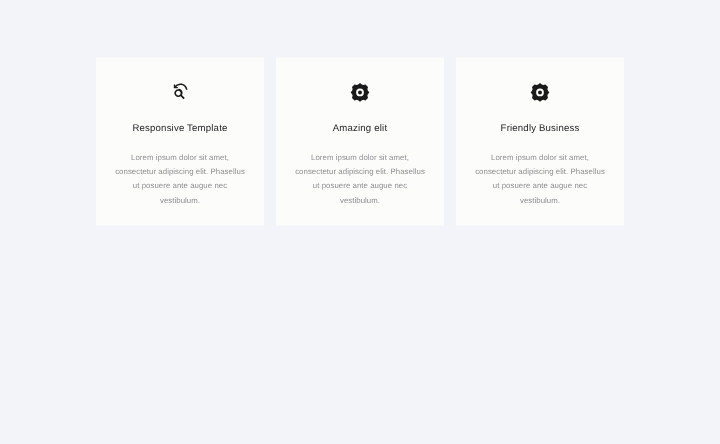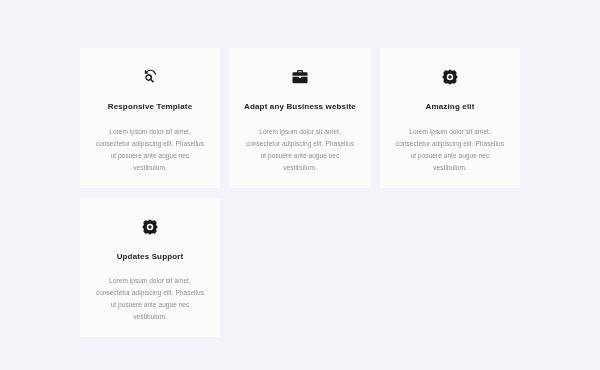--- a/index.html
+++ b/index.html
@@ -43,21 +43,21 @@
     color: #1a1a1a;
   }
   .card-icon svg {
     display: block;
     width: 18px;
     height: 18px;
     fill: currentColor;
   }
   .card-title {
     font-size: 8px;
-    font-weight: bold;
+    font-weight: normal;
     color: #1e1e20;
     letter-spacing: 0.15px;
     margin: 0 0 14px 0;
     line-height: 1.2;
     text-align: right;
   }
   .card-text {
     font-size: 6.5px;
     color: #8e8e93;
     line-height: 1.85;
@@ -75,46 +75,36 @@
     <span class="card-icon">
       <svg viewBox="0 0 24 24" aria-hidden="true">
         <path d="M12.5 2.2c-2.3 0-4.4 1-5.8 2.6V3.1H5.1v4.4h4.4V5.9H7.9c1.1-1.3 2.8-2.1 4.6-2.1 3.1 0 5.7 2.3 6.1 5.3h1.7c-.4-4-3.7-6.9-7.8-6.9z"></path>
         <path d="M10.1 8.4c-2.4 0-4.4 2-4.4 4.4 0 2.4 2 4.4 4.4 4.4 1 0 1.9-.3 2.6-.9l3.2 3.2 1.4-1.4-3.2-3.2c.5-.7.8-1.6.8-2.5 0-2.4-2-4.4-4.4-4.4zm0 1.8c1.4 0 2.6 1.2 2.6 2.6s-1.2 2.6-2.6 2.6-2.6-1.2-2.6-2.6 1.2-2.6 2.6-2.6z"></path>
       </svg>
     </span>
     <div class="card-title">Responsive Template</div>
     <p class="card-text">Lorem ipsum dolor sit amet, consectetur adipiscing elit. Phasellus ut posuere ante augue nec vestibulum.</p>
   </div>
 
-  <div class="feature-card">
-    <span class="card-icon">
-      <svg viewBox="0 0 24 24" aria-hidden="true">
-        <path d="M9.6 2.6c-.9 0-1.6.7-1.6 1.6v1.4H3.4c-.8 0-1.4.6-1.4 1.4v3.3h20V7c0-.8-.6-1.4-1.4-1.4H16V4.2c0-.9-.7-1.6-1.6-1.6H9.6zm.2 1.8h4.4v1.2H9.8V4.4z"></path>
-        <path d="M2 11.6v7.4c0 .8.6 1.4 1.4 1.4h17.2c.8 0 1.4-.6 1.4-1.4v-7.4h-8.6v1.7h-2.8v-1.7H2z"></path>
-      </svg>
-    </span>
-    <div class="card-title">Adapt any Business website</div>
-    <p class="card-text">Lorem ipsum dolor sit amet, consectetur adipiscing elit. Phasellus ut posuere ante augue nec vestibulum.</p>
-  </div>
 
   <div class="feature-card">
     <span class="card-icon">
       <svg viewBox="0 0 24 24" aria-hidden="true">
         <path d="M12 1.6 9.9 3.3c-.5.1-1 .3-1.4.5L5.9 3.1 3.1 5.9l.7 2.6c-.2.4-.4.9-.5 1.4L1.6 12l1.7 2.1c.1.5.3 1 .5 1.4l-.7 2.6 2.8 2.8 2.6-.7c.4.2.9.4 1.4.5L12 22.4l2.1-1.7c.5-.1 1-.3 1.4-.5l2.6.7 2.8-2.8-.7-2.6c.2-.4.4-.9.5-1.4l1.7-2.1-1.7-2.1c-.1-.5-.3-1-.5-1.4l.7-2.6-2.8-2.8-2.6.7c-.4-.2-.9-.4-1.4-.5L12 1.6zm0 6.1a4.3 4.3 0 1 1 0 8.6 4.3 4.3 0 0 1 0-8.6zm0 2.1a2.2 2.2 0 1 0 0 4.4 2.2 2.2 0 0 0 0-4.4z"></path>
       </svg>
     </span>
     <div class="card-title">Amazing elit</div>
     <p class="card-text">Lorem ipsum dolor sit amet, consectetur adipiscing elit. Phasellus ut posuere ante augue nec vestibulum.</p>
   </div>
 
 
 
   <div class="feature-card">
     <span class="card-icon">
       <svg viewBox="0 0 24 24" aria-hidden="true">
         <path d="M12 1.6 9.9 3.3c-.5.1-1 .3-1.4.5L5.9 3.1 3.1 5.9l.7 2.6c-.2.4-.4.9-.5 1.4L1.6 12l1.7 2.1c.1.5.3 1 .5 1.4l-.7 2.6 2.8 2.8 2.6-.7c.4.2.9.4 1.4.5L12 22.4l2.1-1.7c.5-.1 1-.3 1.4-.5l2.6.7 2.8-2.8-.7-2.6c.2-.4.4-.9.5-1.4l1.7-2.1-1.7-2.1c-.1-.5-.3-1-.5-1.4l.7-2.6-2.8-2.8-2.6.7c-.4-.2-.9-.4-1.4-.5L12 1.6zm0 6.1a4.3 4.3 0 1 1 0 8.6 4.3 4.3 0 0 1 0-8.6zm0 2.1a2.2 2.2 0 1 0 0 4.4 2.2 2.2 0 0 0 0-4.4z"></path>
       </svg>
     </span>
-    <div class="card-title">Updates Support</div>
+    <div class="card-title">Friendly Business</div>
     <p class="card-text">Lorem ipsum dolor sit amet, consectetur adipiscing elit. Phasellus ut posuere ante augue nec vestibulum.</p>
   </div>
 
 </div>
 
 </body></html>

